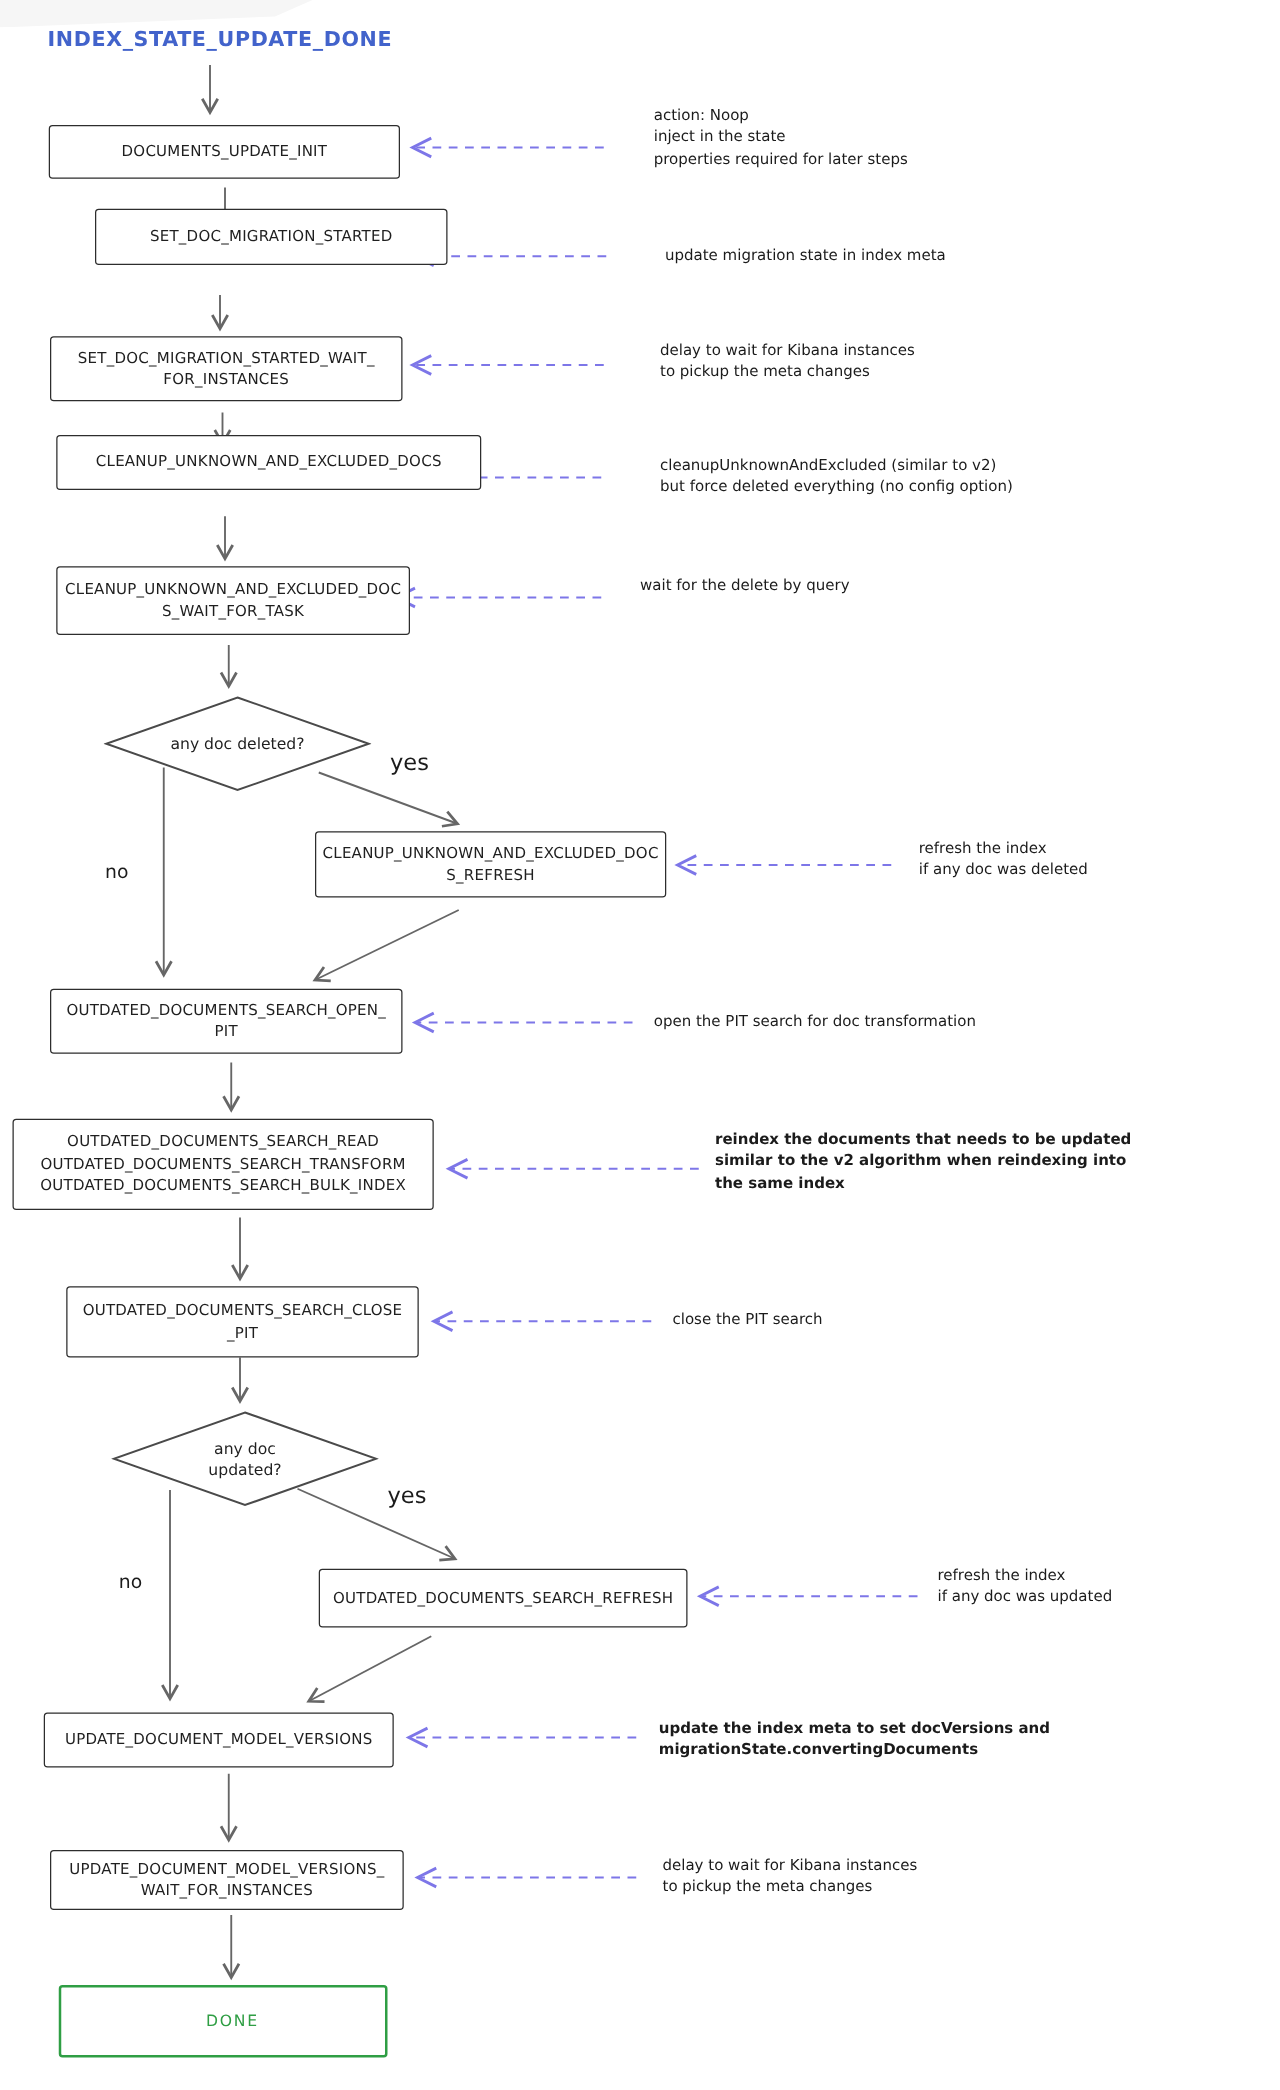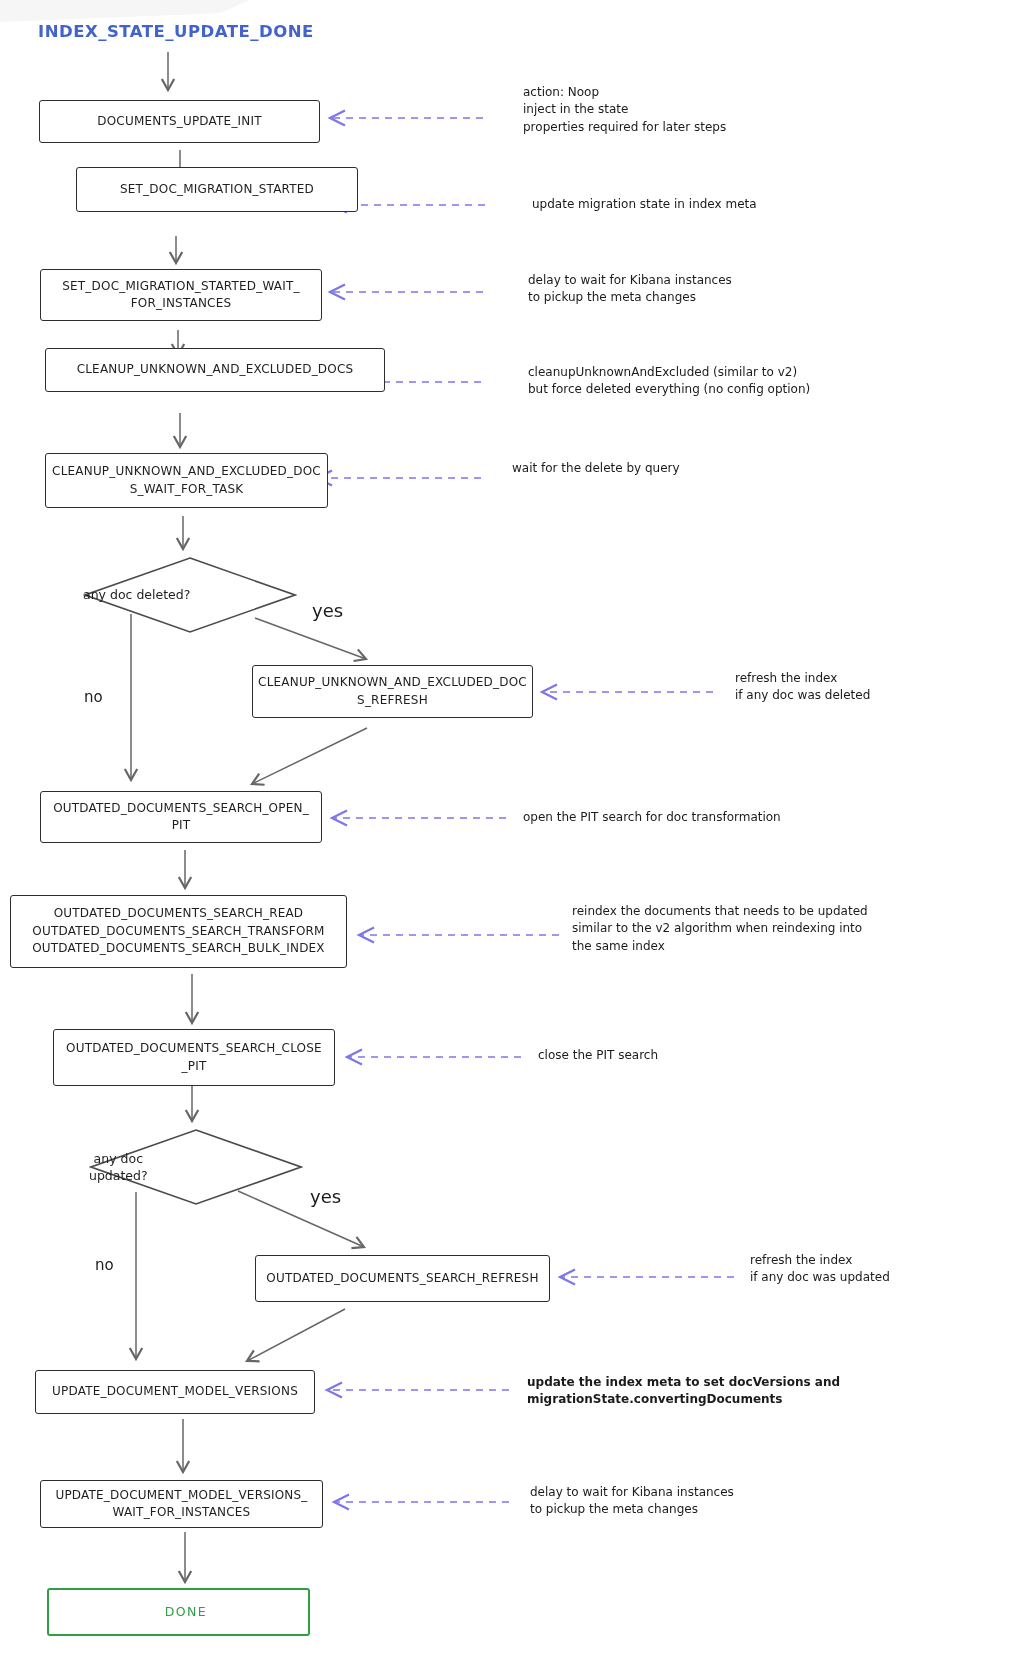--- a/index.html
+++ b/index.html
@@ -44,21 +44,21 @@
     white-space: pre-line;
     color: #1f1f1f;
     padding: 0 4px;
   }
   .terminal { border-color: var(--color-terminal, #2f9e44); border-width: 2px; }
   .terminal .node-label { color: var(--color-terminal, #2f9e44); letter-spacing: 1.4px; font-size: 12.5px; }
   .diamond {
     position: absolute;
     display: flex;
     align-items: center;
-    justify-content: flex-start;
+    justify-content: center;
     text-align: center;
   }
   .diamond svg { position: absolute; left: 0; top: 0; }
   .diamond-label {
     position: relative;
     font-size: 12.5px;
     line-height: 1.4;
     white-space: pre-line;
     color: #1f1f1f;
   }
@@ -184,42 +184,42 @@
     <span class="node-label">OUTDATED_DOCUMENTS_SEARCH_REFRESH</span>
   </div>
   <div class="node" style="left:35px; top:1370px; width:280px; height:44px;">
     <span class="node-label">UPDATE_DOCUMENT_MODEL_VERSIONS</span>
   </div>
   <div class="node" style="left:40px; top:1480px; width:283px; height:48px;">
     <span class="node-label">UPDATE_DOCUMENT_MODEL_VERSIONS_
 WAIT_FOR_INSTANCES</span>
   </div>
 
-  <div class="node terminal" style="left:47px; top:1588px; width:263px; height:48px;padding-left:15px;">
+  <div class="node terminal" style="left:47px; top:1588px; width:263px; height:58px;padding-left:15px;">
     <span class="node-label">DONE</span>
   </div>
 
   <div class="edge-label" style="left:312px; top:600px;">yes</div>
   <div class="edge-label small" style="left:84px; top:688px;">no</div>
   <div class="edge-label" style="left:310px; top:1186px;">yes</div>
   <div class="edge-label small" style="left:95px; top:1256px;">no</div>
 
   <div class="annotation" style="left:523px; top:84px;">action: Noop
 inject in the state
 properties required for later steps</div>
   <div class="annotation" style="left:532px; top:196px;">update migration state in index meta</div>
   <div class="annotation" style="left:528px; top:272px;">delay to wait for Kibana instances
 to pickup the meta changes</div>
   <div class="annotation" style="left:528px; top:364px;">cleanupUnknownAndExcluded (similar to v2)
 but force deleted everything (no config option)</div>
   <div class="annotation" style="left:512px; top:460px;">wait for the delete by query</div>
   <div class="annotation" style="left:735px; top:670px;">refresh the index
 if any doc was deleted</div>
   <div class="annotation" style="left:523px; top:809px;">open the PIT search for doc transformation</div>
-  <div class="annotation" style="left:572px; top:903px;">reindex the documents that needs to be updated
+  <div class="annotation" style="left:572px; top:903px;font-weight:bold;">reindex the documents that needs to be updated
 similar to the v2 algorithm when reindexing into
 the same index</div>
   <div class="annotation" style="left:538px; top:1047px;">close the PIT search</div>
   <div class="annotation" style="left:750px; top:1252px;">refresh the index
 if any doc was updated</div>
   <div class="annotation" style="left:527px; top:1374px;font-weight:bold;">update the index meta to set docVersions and
 migrationState.convertingDocuments</div>
   <div class="annotation" style="left:530px; top:1484px;">delay to wait for Kibana instances
 to pickup the meta changes</div>
 

